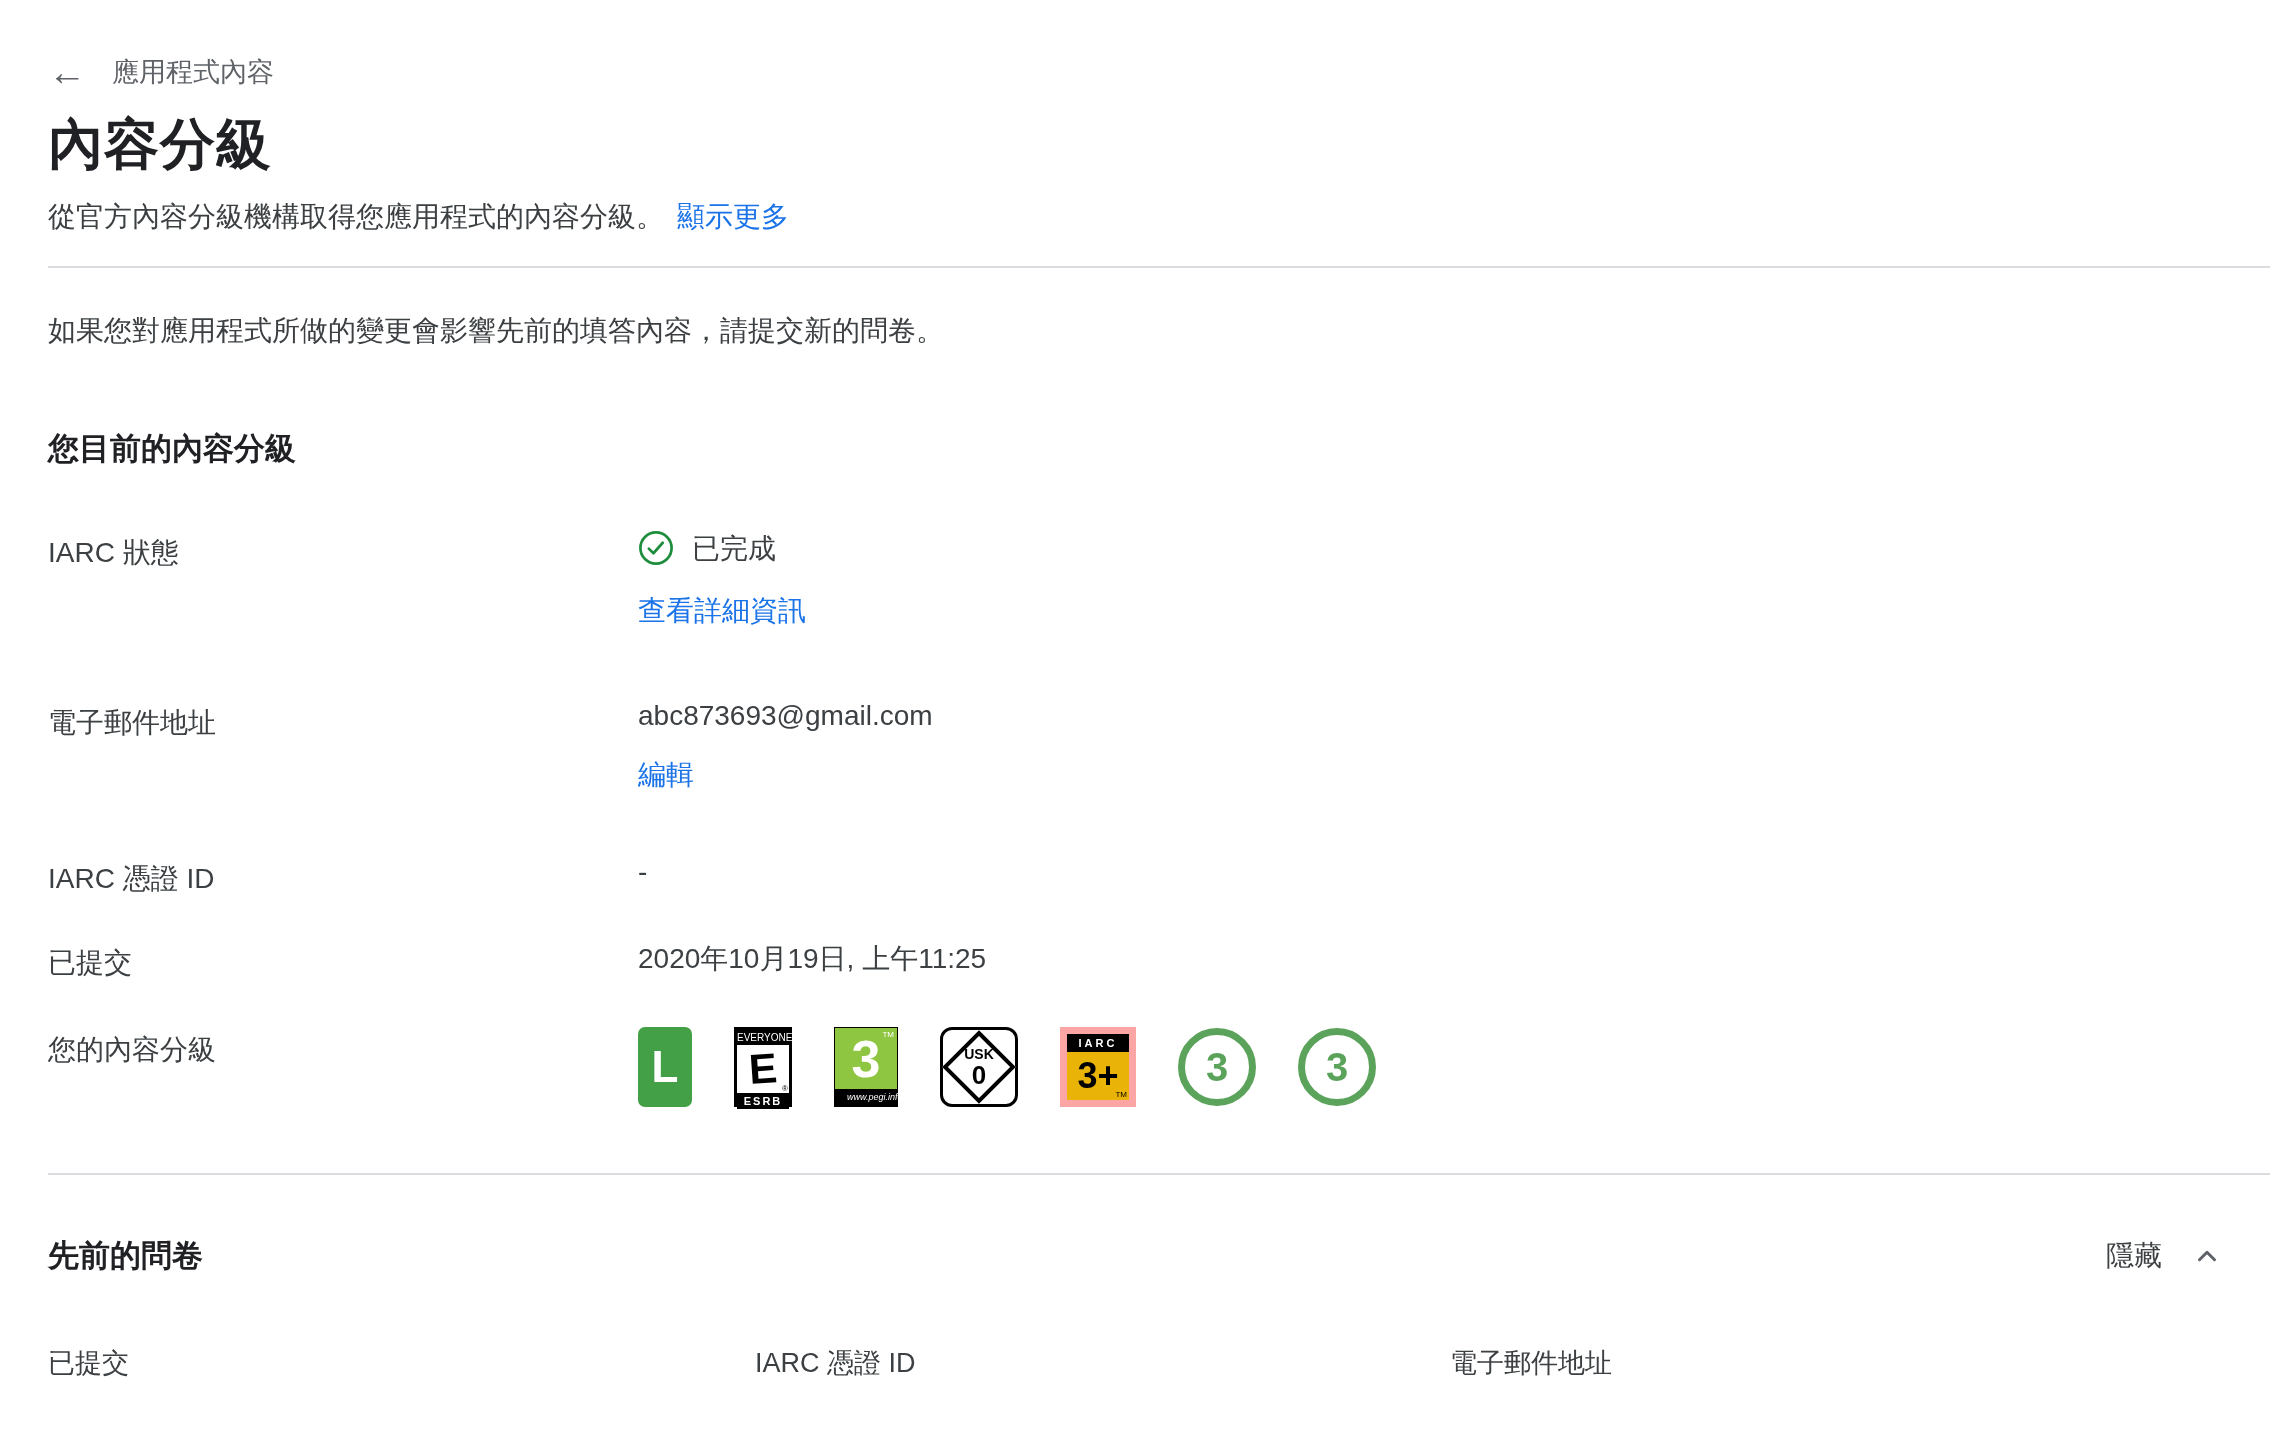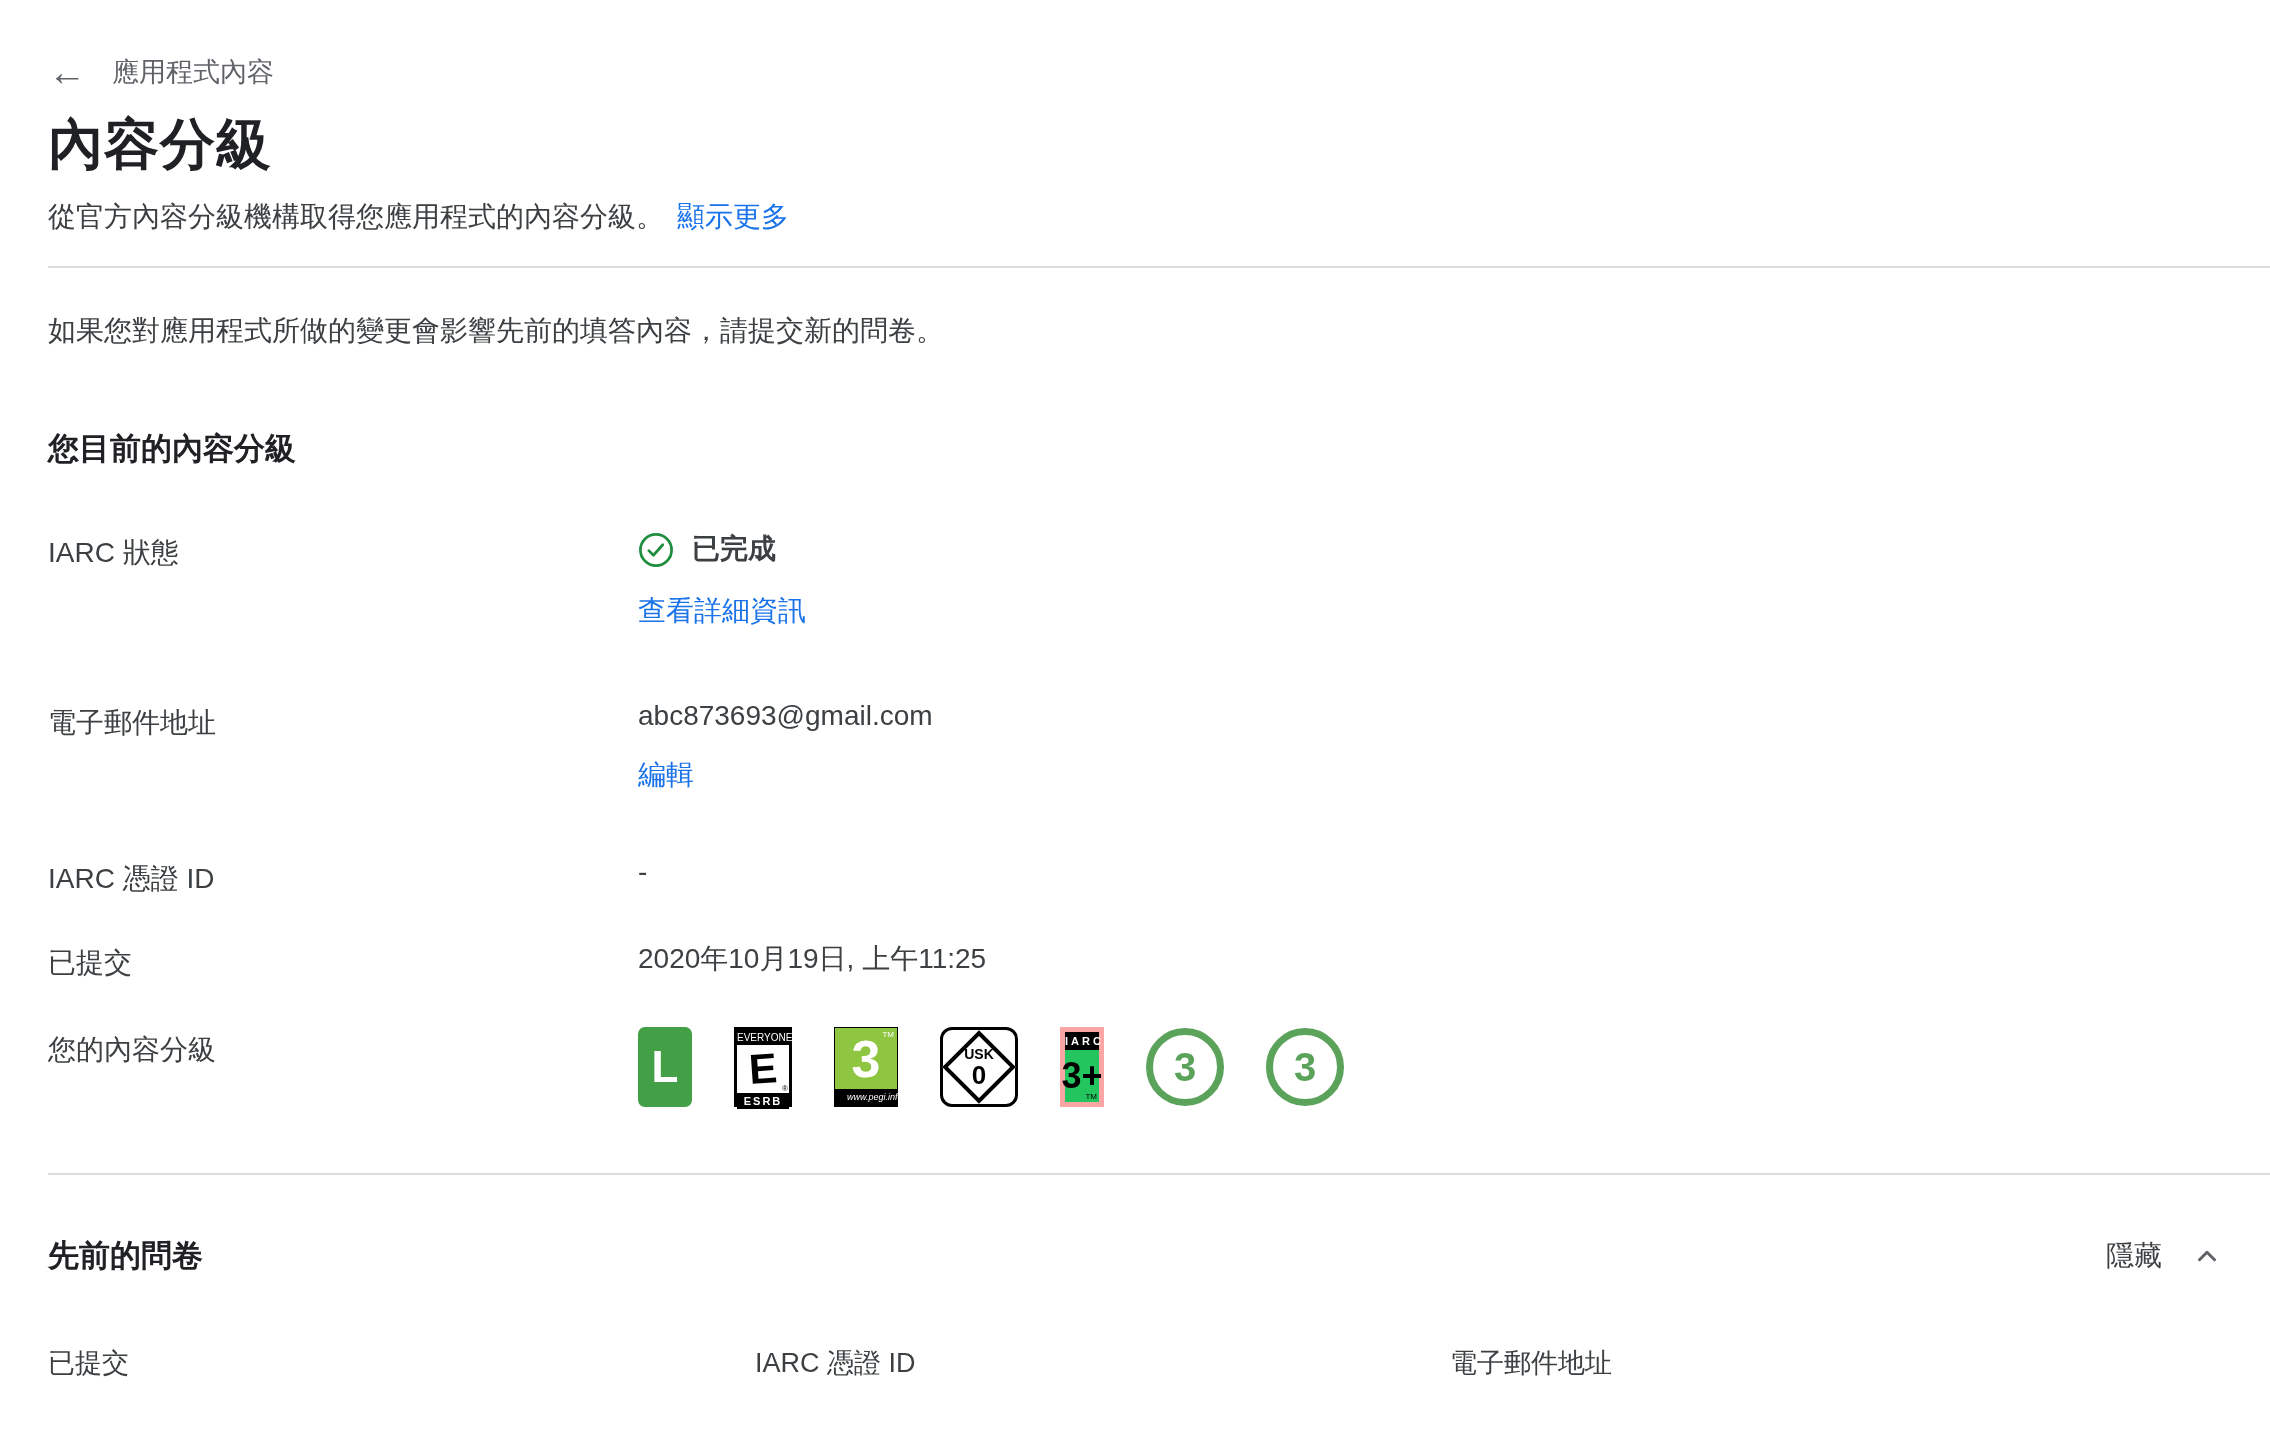--- a/index.html
+++ b/index.html
@@ -30,21 +30,21 @@
     height:72px; padding:0 42px; font-size:30px; font-weight:500;
     font-family:"Liberation Sans","DejaVu Sans",sans-serif; cursor:pointer;
   }
 
   
   .section-title { margin-top:78px; font-size:31px; font-weight:700; color:#202124; }
   .rows { margin-top:60px; }
   .field-row { display:flex; }
   .field-label { width:590px; flex-shrink:0; font-size:28px; color:#3c4043; padding-top:4px; }
   .field-value { font-size:28px; color:#3c4043; }
-  .status-line { display:flex; align-items:flex-end; gap:18px;font-weight:bold; }
+  .status-line { display:flex; align-items:flex-start; gap:18px; }
   .value-link { display:inline-block; margin-top:24px; }
 
   .mb-70 { margin-bottom:70px; }
   .mb-62 { margin-bottom:62px; }
   .mb-42 { margin-bottom:42px; }
   .mb-45 { margin-bottom:45px; }
 
   
   .badge-row { display:flex; align-items:center; gap:42px; }
   .badge { flex-shrink:0; position:relative; }
@@ -67,21 +67,21 @@
   .pegi-tm { position:absolute; top:2px; right:3px; font-size:8px; color:#fff; }
   .pegi-footer { background:#000; color:#fff; font-size:9px; text-align:center; padding:3px 12px 4px;font-style:italic; }
 
   .badge-usk { width:78px; height:80px; background:#fff; border:3px solid #000; border-radius:12px;
     display:flex; align-items:center; justify-content:center; }
   .usk-diamond { position:absolute; width:52px; height:52px; border:4px solid #000; transform:rotate(45deg); background:#fff; }
   .usk-text { position:relative; text-align:center; line-height:1; z-index:1; }
   .usk-org { font-size:14px; font-weight:700; color:#000; display:block; }
   .usk-num { font-size:26px; font-weight:700; color:#000; display:block; margin-top:1px; }
 
-  .badge-iarc { width:44px; height:80px; border:5px solid #fca5a5; background:#22c55e; display:flex; flex-direction:column; }
+  .badge-iarc { width:76px; height:80px; border:7px solid #fca5a5; background:#eab308; display:flex; flex-direction:column; }
   .iarc-top { background:#000; color:#fff; font-size:11px; font-weight:700; text-align:center; letter-spacing:3px; padding:3px 0; }
   .iarc-num { flex:1; display:flex; align-items:center; justify-content:center; font-size:36px; font-weight:700; color:#000; }
   .iarc-tm { position:absolute; right:2px; bottom:1px; font-size:8px; color:#000; }
 
   .badge-circle { width:78px; height:78px; border:7px solid #5ba35b; border-radius:50%;
     display:flex; align-items:center; justify-content:center; background:#fff;
     color:#5ba35b; font-size:40px; font-weight:700; }
 
   
   .prev-divider { margin-top:66px; }

